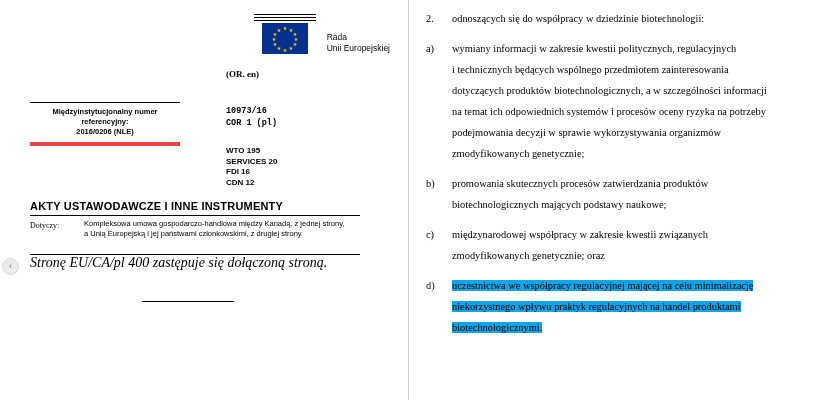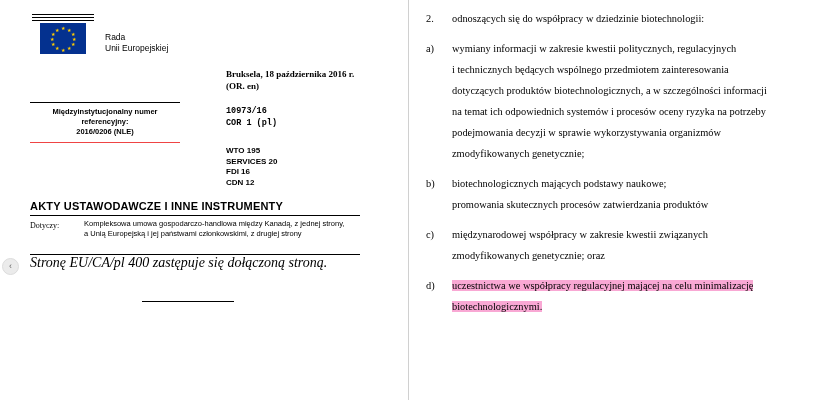--- a/index.html
+++ b/index.html
@@ -54,20 +54,21 @@
     color: #666;
     font-family: "Liberation Sans", sans-serif;
     line-height: 1;
   }
   
   .emblem-row {
     display: flex;
     align-items: flex-start;
     gap: 9px;
     margin-top: 4px;
+    justify-content: flex-end;
   }
   .emblem-wrap {
     width: 66px;
   }
   .emblem-lines {
     width: 62px;
     margin-left: 2px;
   }
   .emblem-lines div {
     height: 1px;
@@ -127,21 +128,21 @@
     font-size: 8px;
     line-height: 10.5px;
     font-weight: bold;
   }
   .interinst-box {
     position: absolute;
     left: 0;
     top: 34px;
     width: 150px;
     border-top: 1px solid #000;
-    border-bottom: 1px solid #ef4444;
+    border-bottom: 4px solid #ef4444;
     padding: 4px 0 5px 0;
     text-align: center;
     font-family: "Liberation Sans", sans-serif;
     font-size: 7.5px;
     line-height: 10px;
     font-weight: bold;
   }
   
   .acts-heading {
     margin-top: 14px;
@@ -203,21 +204,21 @@
     flex: 0 0 26px;
     width: 26px;
   }
   .clause-body {
     flex: 1;
   }
   .clause-sub .clause-marker {
     flex: 0 0 26px;
   }
   .hl {
-    background: #f9a8d4;
+    background: #0ea5e9;
     box-decoration-break: clone;
     -webkit-box-decoration-break: clone;
   }
   .line { display: block; }
 </style>
 </head>
 <body>
 
 <div class="page">
 
@@ -246,21 +247,20 @@
         </div>
       </div>
       <div class="council-name">
         <div>Rada</div>
         <div>Unii Europejskiej</div>
       </div>
     </div>
 
     <div class="meta-area">
       <div class="brussels">
-        <div>Bruksela, 18 października 2016 r.</div>
         <div>(OR. en)</div>
       </div>
 
       <div class="docnums">
         <div>10973/16</div>
         <div>COR 1 (pl)</div>
       </div>
 
       <div class="wtoblock">
         <div>WTO 195</div>
@@ -310,37 +310,38 @@
         <span class="line">dotyczących produktów biotechnologicznych, a w szczególności informacji</span>
         <span class="line">na temat ich odpowiednich systemów i procesów oceny ryzyka na potrzeby</span>
         <span class="line">podejmowania decyzji w sprawie wykorzystywania organizmów</span>
         <span class="line">zmodyfikowanych genetycznie;</span>
       </div>
     </div>
 
     <div class="clause clause-sub">
       <div class="clause-marker">b)</div>
       <div class="clause-body">
+        <span class="line">promowania skutecznych procesów zatwierdzania produktów</span>
         <span class="line">biotechnologicznych mających podstawy naukowe;</span>
-        <span class="line">promowania skutecznych procesów zatwierdzania produktów</span>
       </div>
     </div>
 
     <div class="clause clause-sub">
       <div class="clause-marker">c)</div>
       <div class="clause-body">
         <span class="line">międzynarodowej współpracy w zakresie kwestii związanych</span>
         <span class="line">zmodyfikowanych genetycznie; oraz</span>
       </div>
     </div>
 
     <div class="clause clause-sub">
       <div class="clause-marker">d)</div>
       <div class="clause-body">
         <span class="line"><span class="hl">uczestnictwa we współpracy regulacyjnej mającej na celu minimalizację</span></span>
+        <span class="line"><span class="hl">niekorzystnego wpływu praktyk regulacyjnych na handel produktami</span></span>
         <span class="line"><span class="hl">biotechnologicznymi.</span></span>
       </div>
     </div>
 
   </div>
 
   <div class="scroll-left-btn">‹</div>
 </div>
 
 </body></html>

